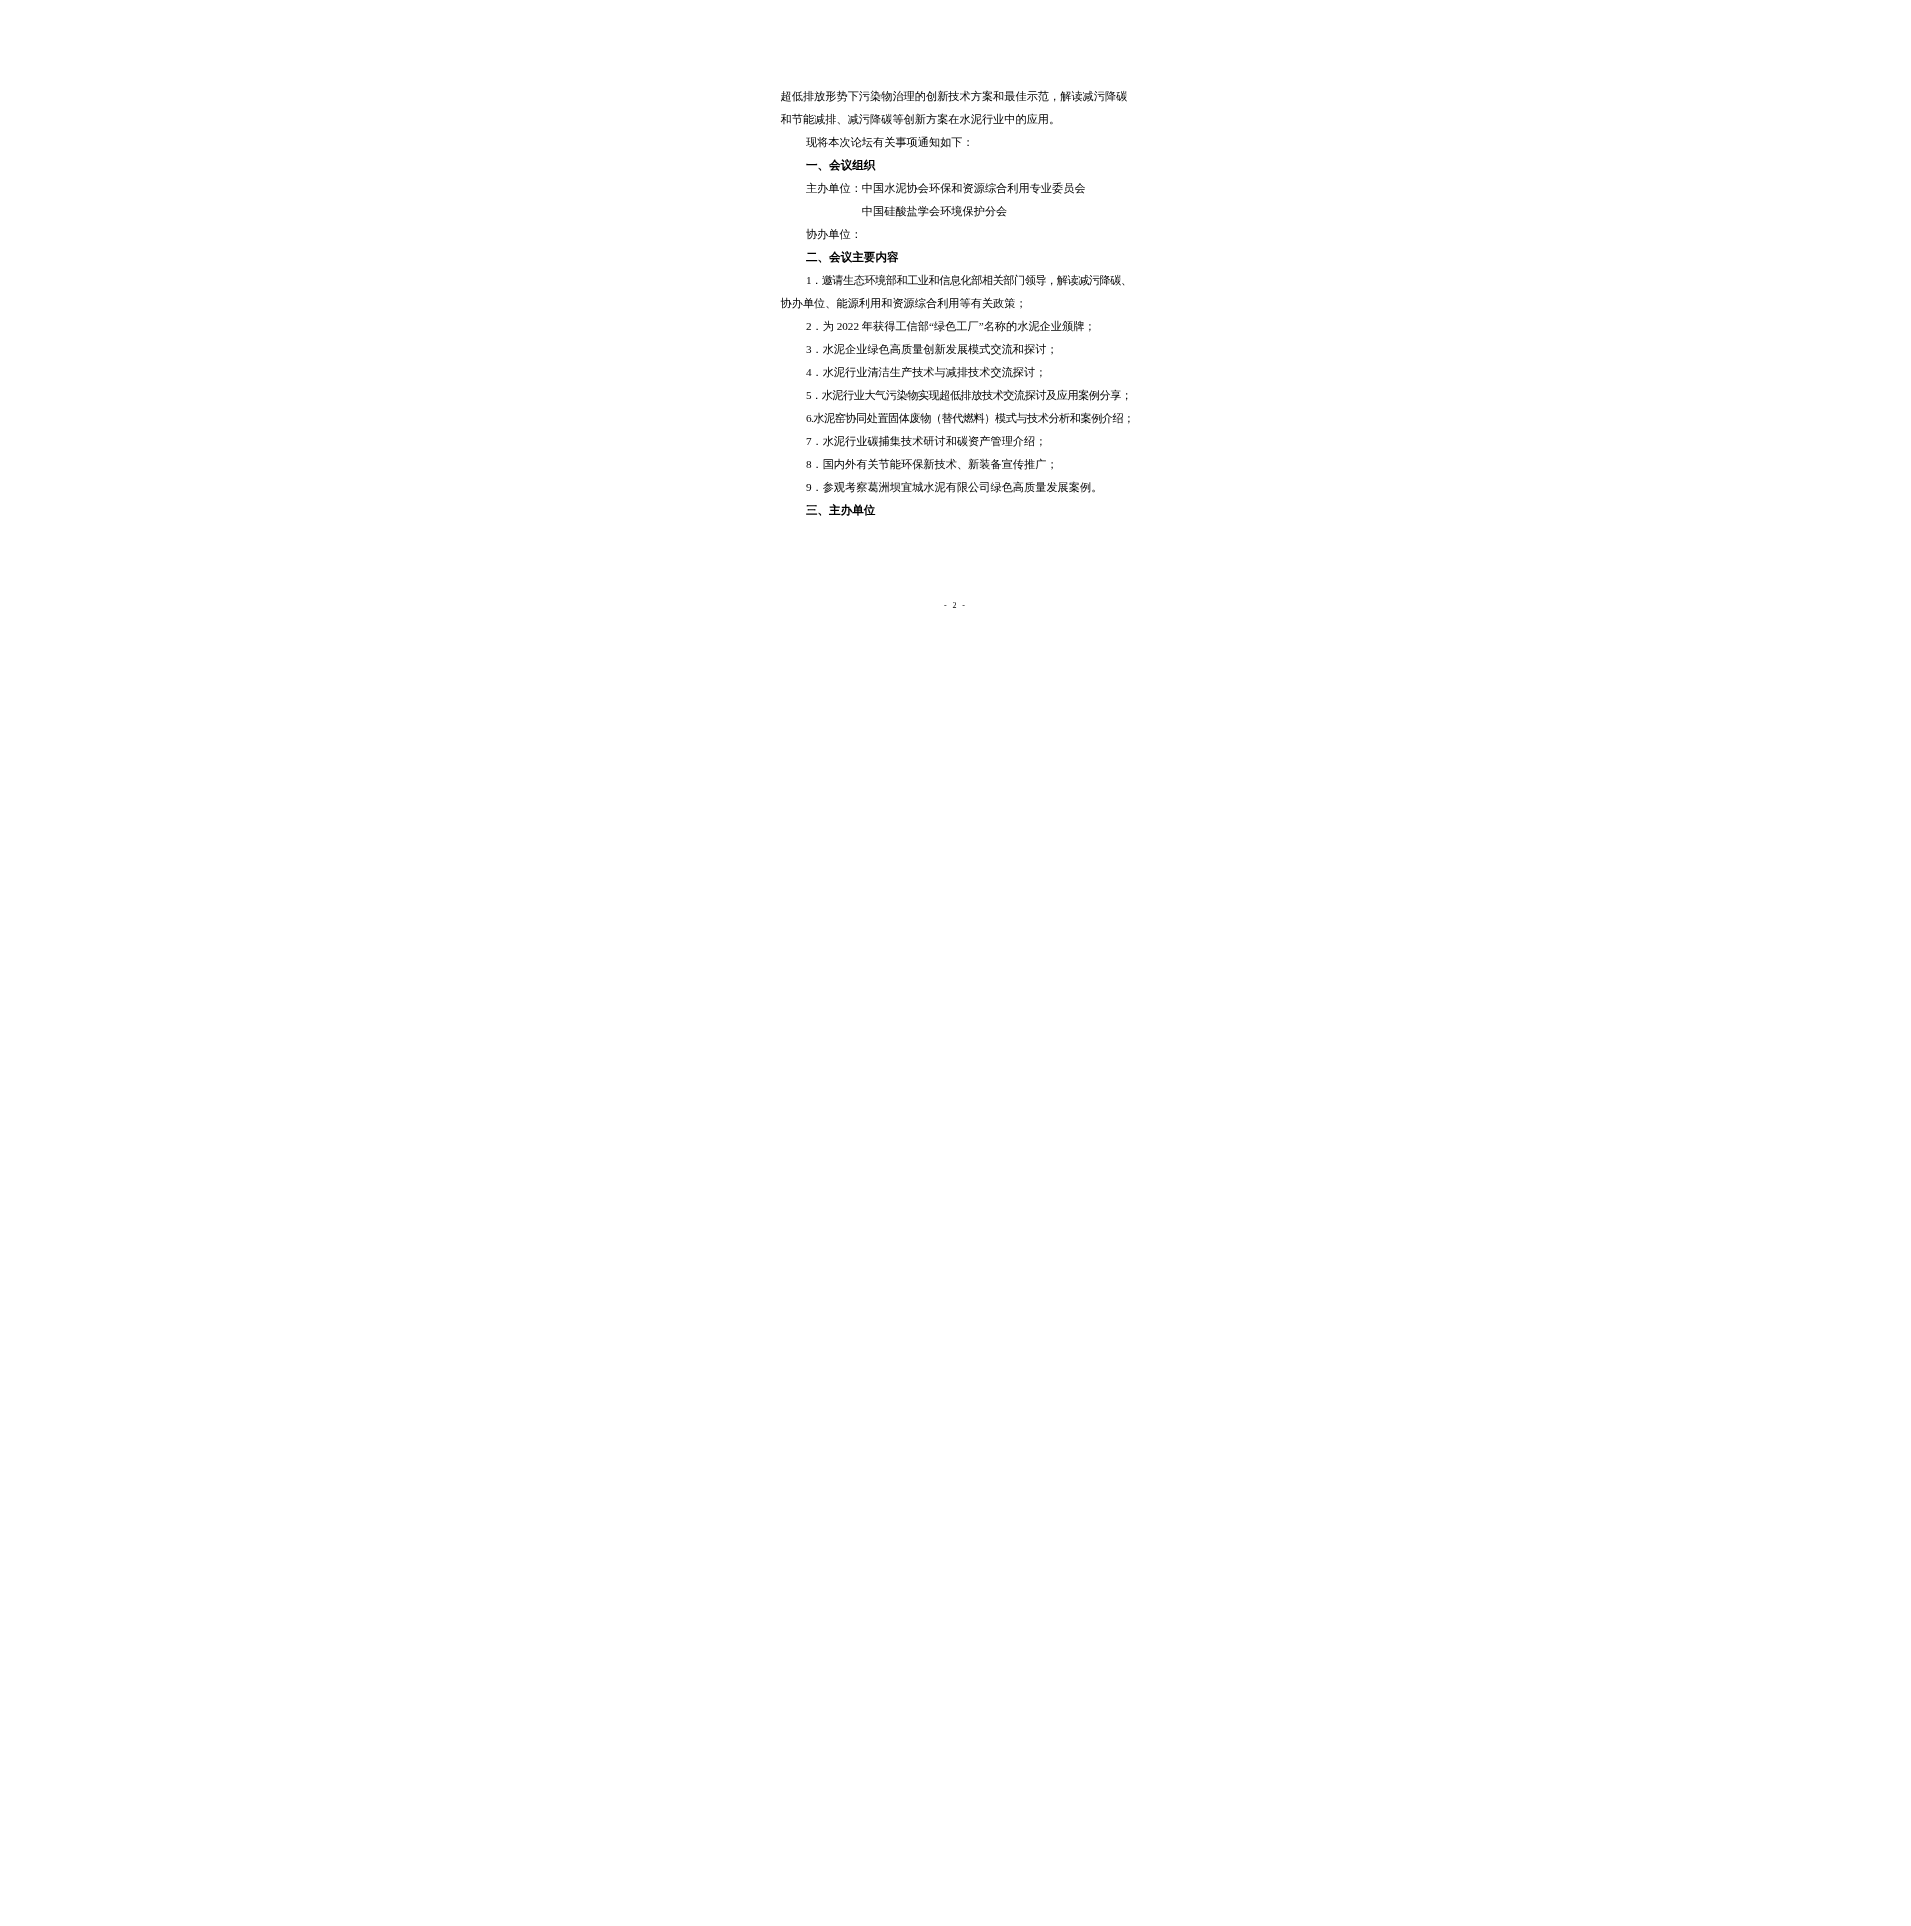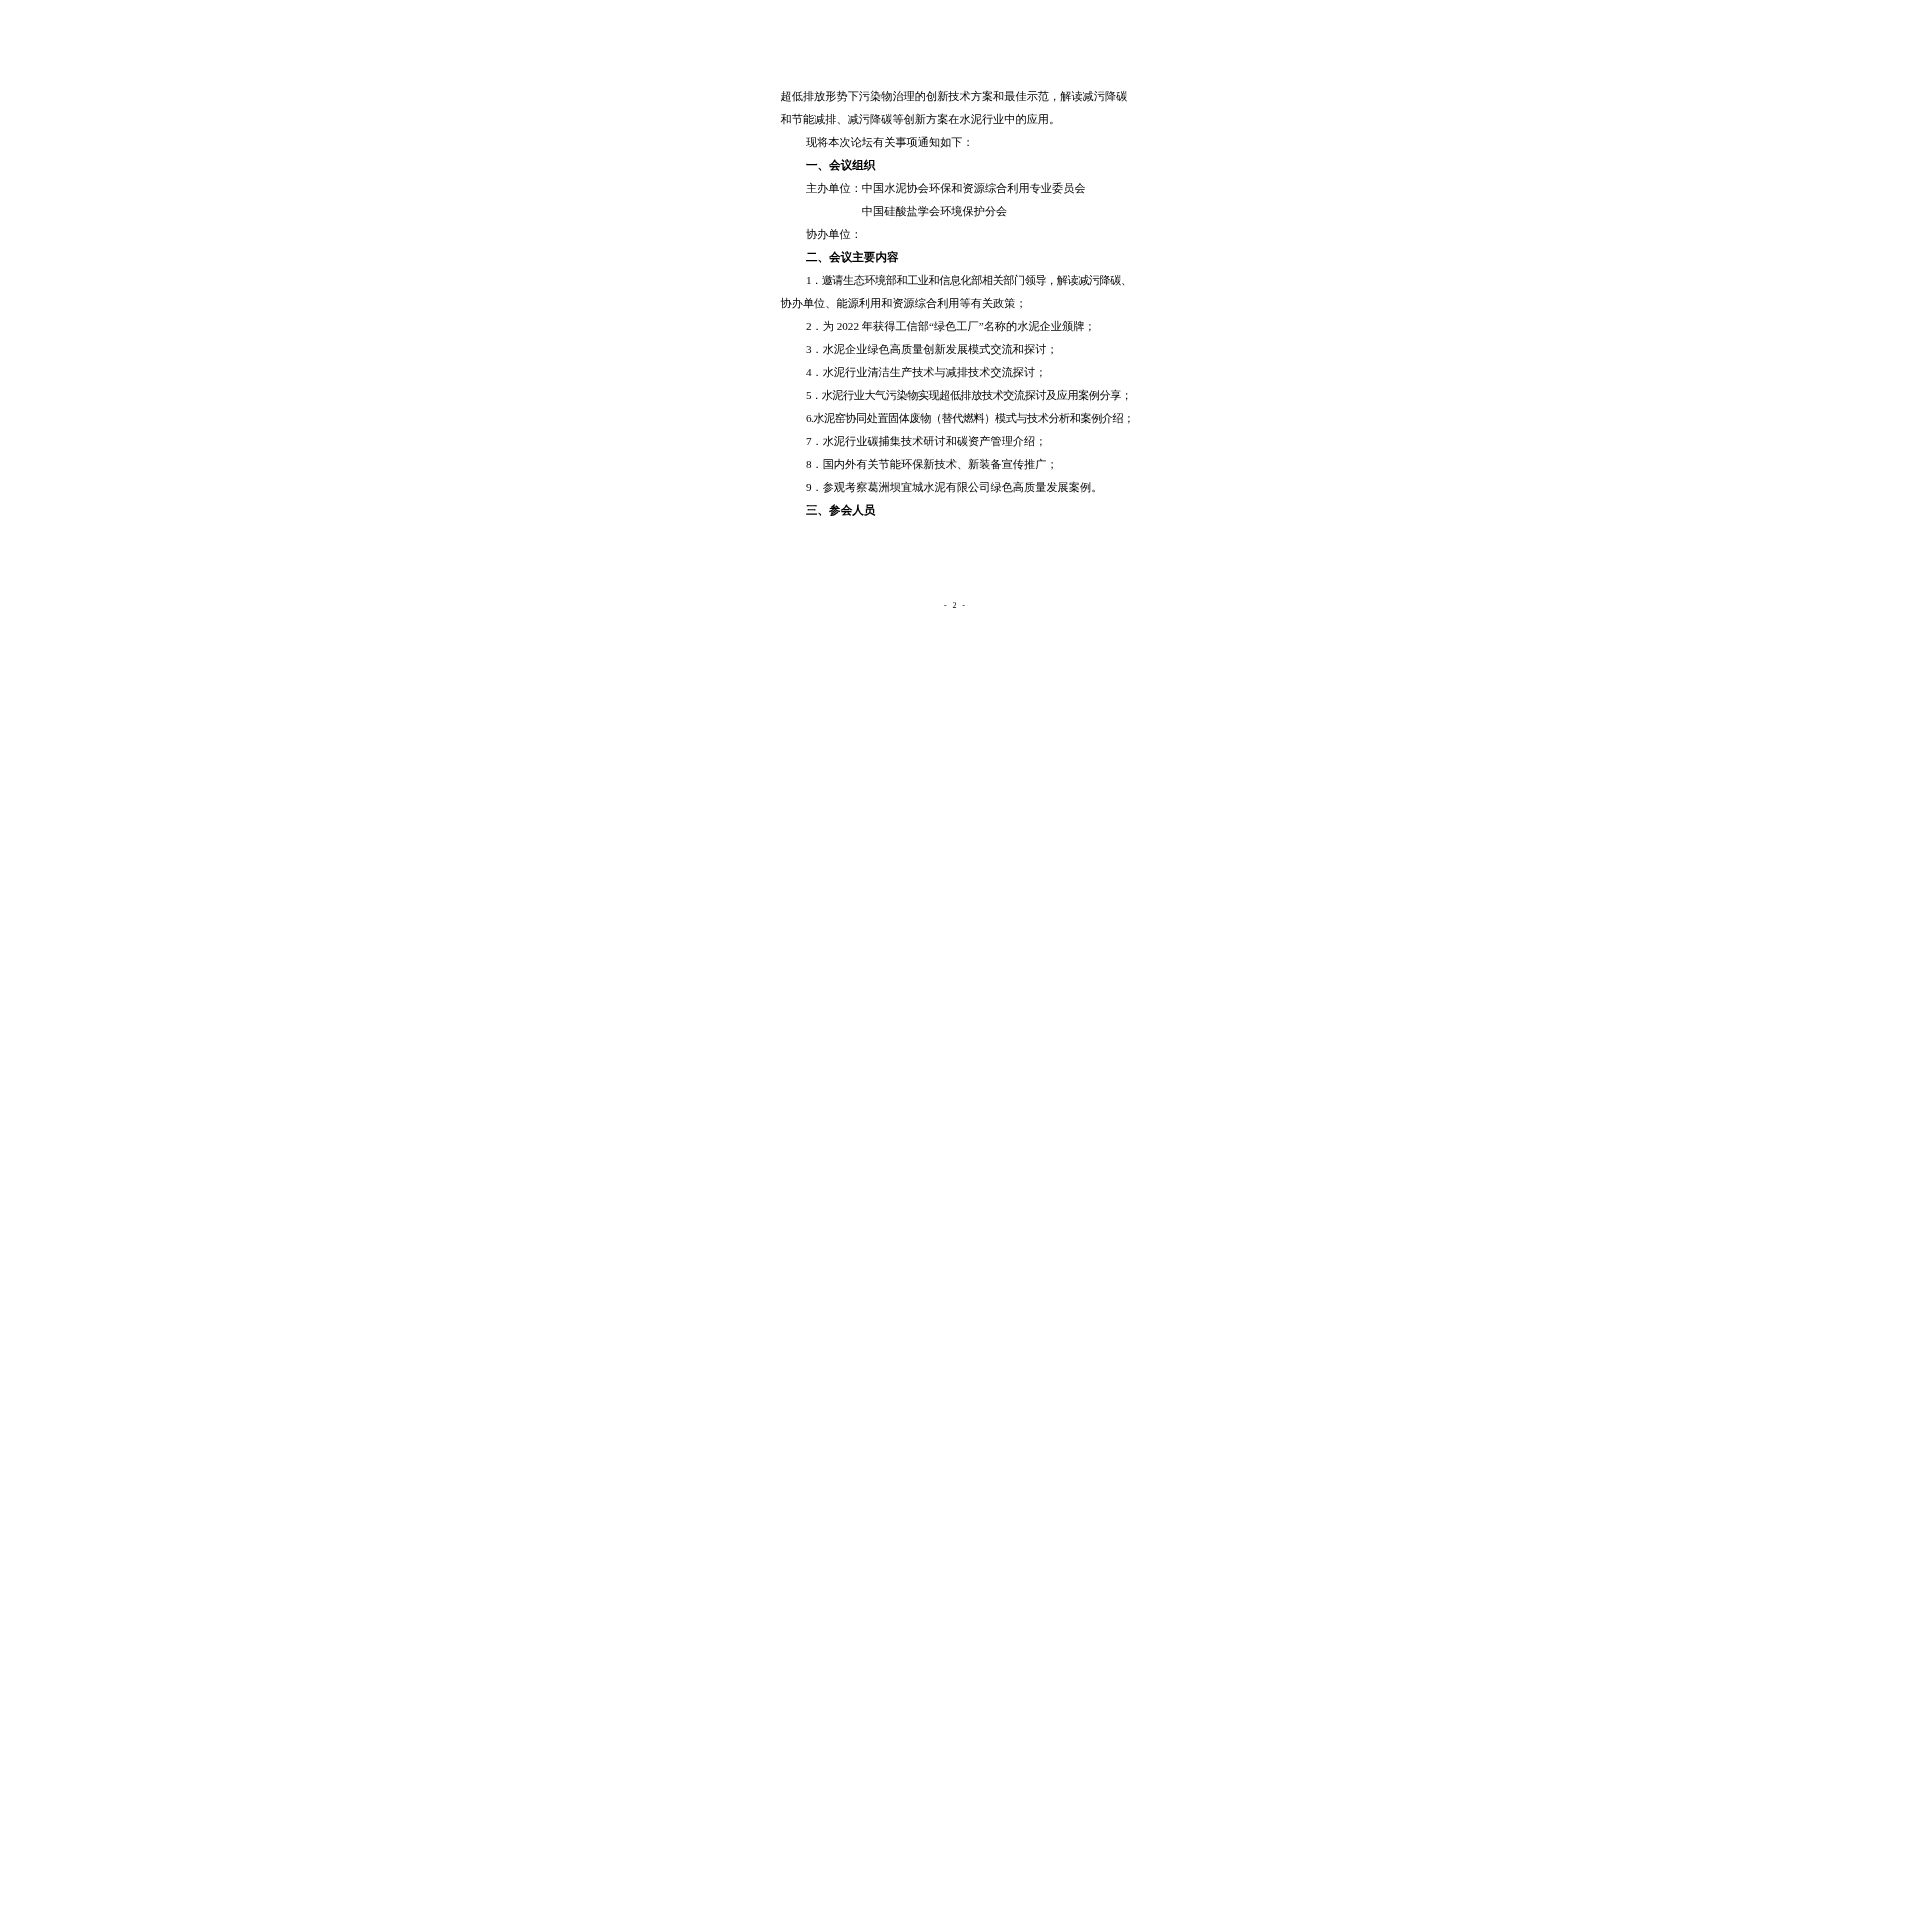--- a/index.html
+++ b/index.html
@@ -66,18 +66,18 @@
   <p class="b">协办单位、能源利用和资源综合利用等有关政策；</p>
   <p class="b ind">2．为 2022 年获得工信部“绿色工厂”名称的水泥企业颁牌；</p>
   <p class="b ind">3．水泥企业绿色高质量创新发展模式交流和探讨；</p>
   <p class="b ind">4．水泥行业清洁生产技术与减排技术交流探讨；</p>
   <p class="b ind tight">5．水泥行业大气污染物实现超低排放技术交流探讨及应用案例分享；</p>
   <p class="b ind tight">6.水泥窑协同处置固体废物（替代燃料）模式与技术分析和案例介绍；</p>
   <p class="b ind">7．水泥行业碳捕集技术研讨和碳资产管理介绍；</p>
   <p class="b ind">8．国内外有关节能环保新技术、新装备宣传推广；</p>
   <p class="b ind">9．参观考察葛洲坝宜城水泥有限公司绿色高质量发展案例。</p>
 
-  <p class="h ind">三、参会人员</p>
+  <p class="h ind">三、主办单位</p>
 
   <div class="footer">- 2 -</div>
 
 </div>
 
 
 </body></html>

